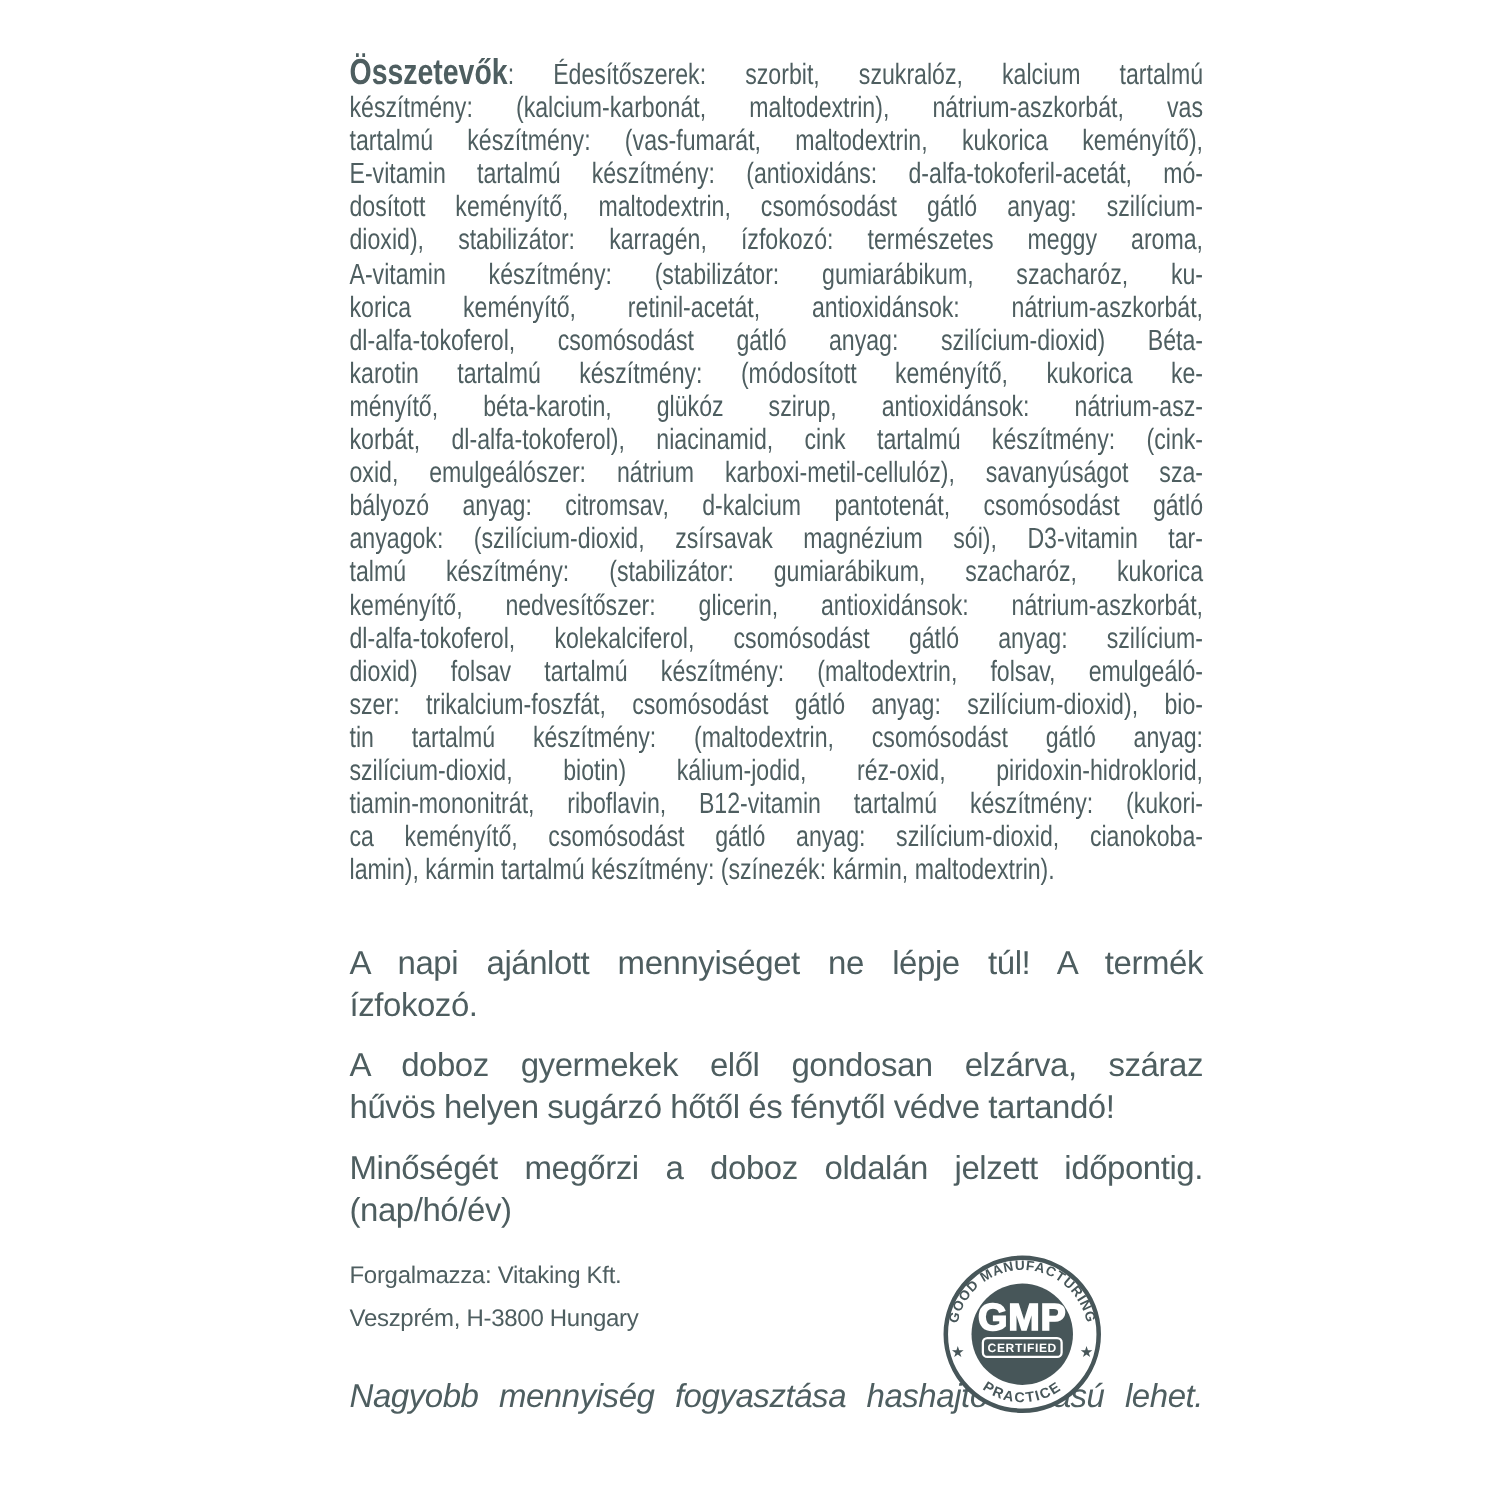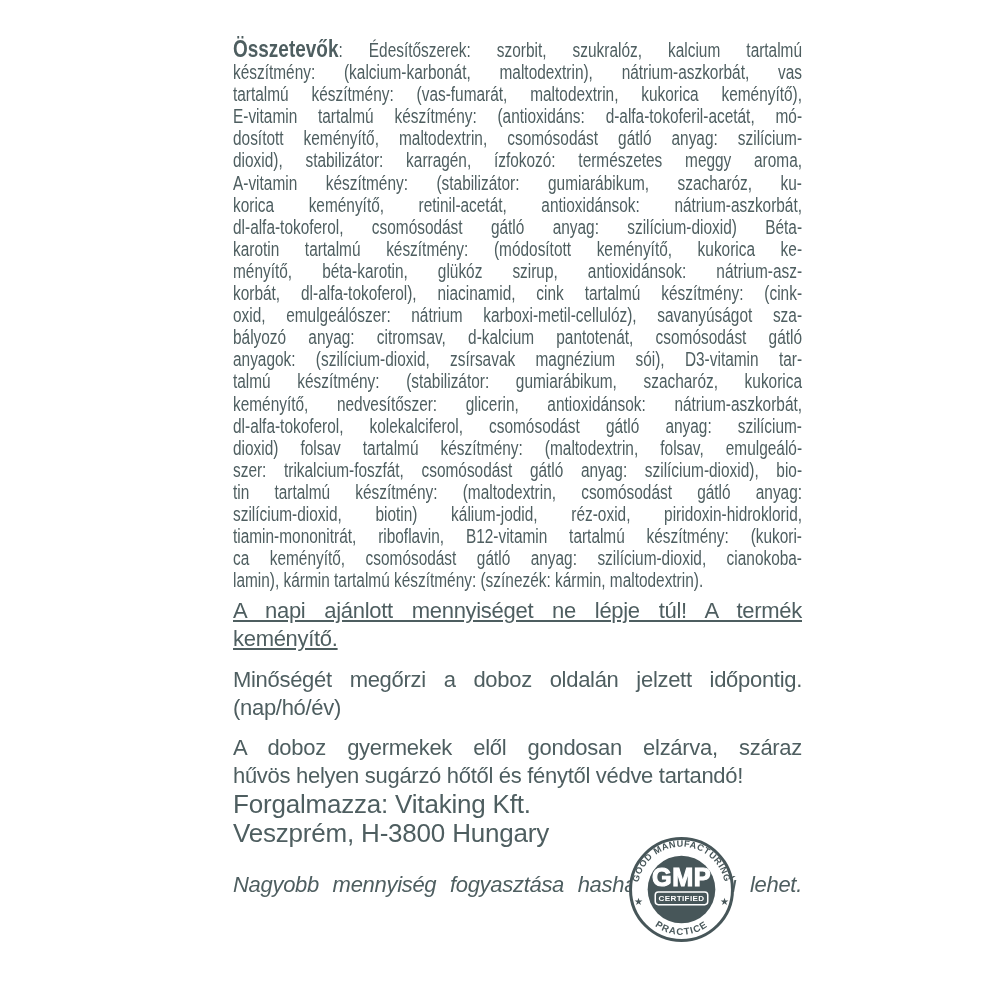--- a/index.html
+++ b/index.html
@@ -20,26 +20,27 @@
     transform-origin: 0 0;
     font-size: 19.5px;
     line-height: 22.1px;
   }
   .ingredients .heading { font-weight: bold; font-size: 24px; }
 
   .line { text-align: justify; text-align-last: justify; }
   [data-bind-list] .line:last-child { text-align-last: left; }
 
   .para { font-size: 22px; line-height: 28px; letter-spacing: -0.3px; }
-  #para-daily   { margin-top: 6px; text-decoration: underline; }
+  #para-daily   { margin-top: 37px; }
   #para-shelf   { margin-top: 13px; }
   #para-storage { margin-top: 12px; }
 
   #distributor {
-    font-size: 26px; line-height: 29px; letter-spacing: -0.2px;
+    margin-top: 15px;
+    font-size: 16px; line-height: 29px; letter-spacing: -0.2px;
     width: 430px;
   }
   #distributor .line { text-align: left; text-align-last: auto; }
 
   #laxative {
     margin-top: 23px;
     font-size: 22px; line-height: 28px;
     font-style: italic; letter-spacing: -0.3px;
     text-align: justify; text-align-last: justify;
   }
@@ -80,33 +81,33 @@
           <div class="line">tiamin-mononitrát, riboflavin, B12-vitamin tartalmú készítmény: (kukori-</div>
           <div class="line">ca keményítő, csomósodást gátló anyag: szilícium-dioxid, cianokoba-</div>
           <div class="line">lamin), kármin tartalmú készítmény: (színezék: kármin, maltodextrin).</div>
         </div>
     </div>
   </section>
 
   <section id="para-daily" class="para" data-bind-list="notices.daily_limit_lines">
 
   <div class="line">A napi ajánlott mennyiséget ne lépje túl! A termék</div>
-      <div class="line">keményítő.</div>
+      <div class="line">ízfokozó.</div>
+    </section>
+
+  <section id="para-storage" class="para" data-bind-list="notices.storage_lines">
+
+  <div class="line">A doboz gyermekek elől gondosan elzárva, száraz</div>
+      <div class="line">hűvös helyen sugárzó hőtől és fénytől védve tartandó!</div>
     </section>
 
   <section id="para-shelf" class="para" data-bind-list="notices.shelf_life_lines">
 
   <div class="line">Minőségét megőrzi a doboz oldalán jelzett időpontig.</div>
       <div class="line">(nap/hó/év)</div>
-    </section>
-
-  <section id="para-storage" class="para" data-bind-list="notices.storage_lines">
-
-  <div class="line">A doboz gyermekek elől gondosan elzárva, száraz</div>
-      <div class="line">hűvös helyen sugárzó hőtől és fénytől védve tartandó!</div>
     </section>
 
   <section id="distributor" data-bind-list="distributor.lines">
 
   <div class="line">Forgalmazza: Vitaking Kft.</div>
       <div class="line">Veszprém, H-3800 Hungary</div>
     </section>
 
   <div id="laxative" data-bind="notices.laxative_note">Nagyobb mennyiség fogyasztása hashajtó hatású lehet.</div>
 

